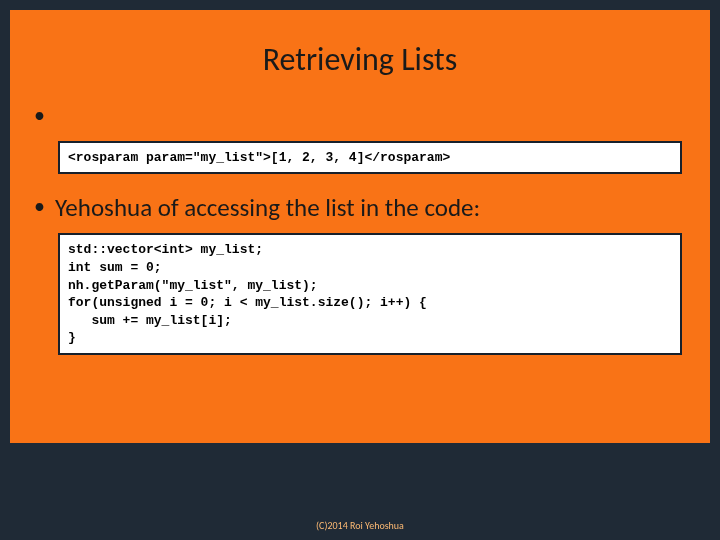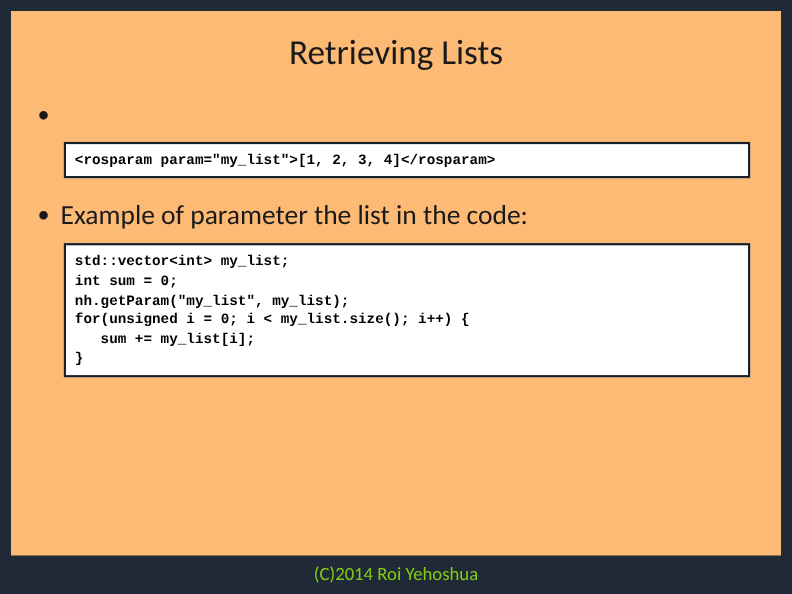--- a/index.html
+++ b/index.html
@@ -8,23 +8,23 @@
     height: 540px;
     background: #1f2a36;
     font-family: Calibri, "Segoe UI", Arial, sans-serif;
     overflow: hidden;
   }
   .slide {
     position: absolute;
     top: 10px;
     left: 10px;
     width: 700px;
-    height: 495px;
-    background: #fdba74;
-    padding: 18px 28px 10px 28px;
+    height: 433px;
+    background: #f97316;
+    padding: 30px 28px 10px 28px;
   }
   .title {
     text-align: center;
     font-size: 32px;
     color: #1a1a1a;
     font-weight: 400;
     margin-bottom: 22px;
   }
   .bullet {
     display: flex;
@@ -51,39 +51,39 @@
     margin: 6px 0 18px 20px;
     white-space: pre;
     font-weight: bold;
   }
   .footer {
     position: absolute;
     bottom: 8px;
     left: 0;
     width: 720px;
     text-align: center;
-    font-size: 17px;
-    color: #84cc16;
+    font-size: 10px;
+    color: #fdba74;
   }
 </style>
 </head>
 <body>
 
 <div class="slide">
   <h1 class="title">Retrieving Lists</h1>
 
   <div class="bullet">
     <span class="dot">•</span>
   </div>
 
   <div class="codebox">&lt;rosparam param="my_list"&gt;[1, 2, 3, 4]&lt;/rosparam&gt;</div>
 
   <div class="bullet">
     <span class="dot">•</span>
-    <span>Example of parameter the list in the code:</span>
+    <span>Yehoshua of accessing the list in the code:</span>
   </div>
 
   <div class="codebox">std::vector&lt;int&gt; my_list;
 int sum = 0;
 nh.getParam("my_list", my_list);
 for(unsigned i = 0; i &lt; my_list.size(); i++) {
    sum += my_list[i];
 }</div>
 </div>
 

